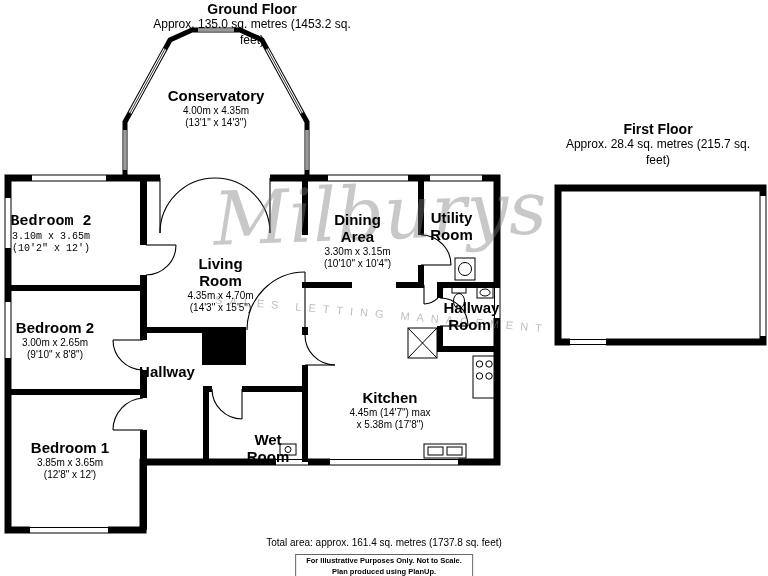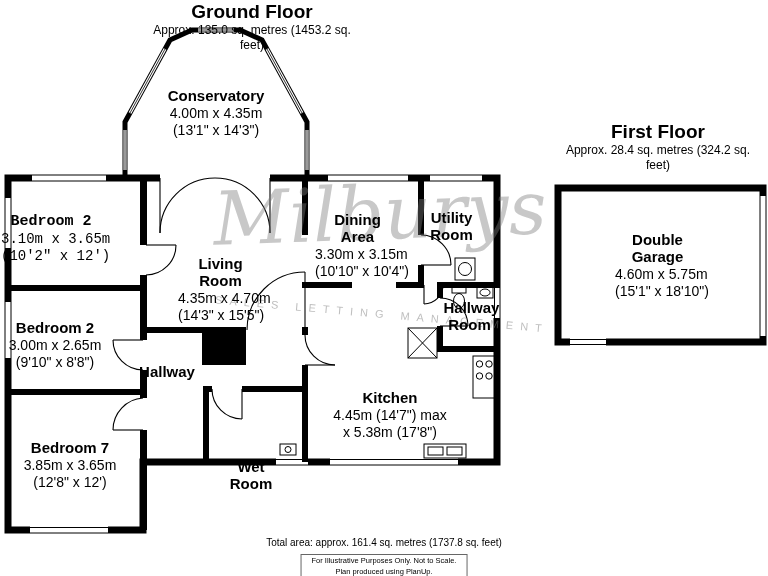--- a/index.html
+++ b/index.html
@@ -1,39 +1,39 @@
 <!DOCTYPE html>
 <html><head>
 <meta charset="utf-8">
 <style>
   html,body{margin:0;padding:0;background:#fff;}
   body{font-family:"Liberation Sans",sans-serif;color:#000;}
   .stage{position:relative;width:768px;height:576px;background:#fff;overflow:hidden;}
   .stage svg{position:absolute;left:0;top:0;}
 
   .floor-title{position:absolute;text-align:center;z-index:5;}
-  .ft-main{display:block;font-weight:bold;font-size:19px;line-height:1.1;}
+  .ft-main{display:block;font-weight:bold;font-size:14px;line-height:1.1;}
   .ft-sub{display:block;font-size:12px;line-height:1.3;}
 
   .room-label{position:absolute;text-align:center;z-index:5;}
   .rname{display:block;font-weight:bold;font-size:15px;line-height:1.12;}
   .rname.narrow{width:52px;margin:0 auto;}
-  .rdim{display:block;font-size:14px;line-height:1.25;white-space:nowrap;}
+  .rdim{display:block;font-size:10px;line-height:1.25;white-space:nowrap;}
 
   .watermark-brand{position:absolute;left:185px;top:176px;width:390px;text-align:center;
     font-family:"DejaVu Serif",serif;font-style:italic;font-size:74px;line-height:1;
     color:rgba(125,125,125,0.42);transform:rotate(-2deg);z-index:4;pointer-events:none;}
   .watermark-tagline{position:absolute;left:212px;top:308px;width:340px;text-align:center;
     font-size:11px;letter-spacing:7px;color:rgba(125,125,125,0.5);
     transform:rotate(5deg);z-index:4;pointer-events:none;}
 
   .total-area{position:absolute;left:0;right:0;top:537px;text-align:center;font-size:10px;z-index:5;}
   .disclaimer{position:absolute;left:50%;top:554px;transform:translateX(-50%);
     border:1px solid #666;padding:1px 10px;text-align:center;font-size:7.5px;line-height:1.45;z-index:5;}
-  .disclaimer span{display:block;white-space:nowrap;}
+  .disclaimer span{display:block;white-space:nowrap;font-weight:bold;}
 </style>
 </head>
 <body>
 
 <div class="stage">
 
   <svg width="768" height="576" viewBox="0 0 768 576">
 
     <g>
       <polygon points="125,178 125,122 170,40 192,30 240,30 262,40 307,122 307,178" fill="#ffffff" stroke="#000000" stroke-width="5"></polygon>
@@ -222,21 +222,21 @@
 
   <div class="watermark-brand">Milburys</div>
   <div class="watermark-tagline">SALES LETTING MANAGEMENT</div>
 
   <div class="floor-title" style="left:152px;top:2px;width:200px;">
     <span class="ft-main">Ground Floor</span>
     <span class="ft-sub">Approx. 135.0 sq. metres (1453.2 sq. feet)</span>
   </div>
   <div class="floor-title" style="left:558px;top:122px;width:200px;">
     <span class="ft-main">First Floor</span>
-    <span class="ft-sub">Approx. 28.4 sq. metres (324.2 sq. feet)</span>
+    <span class="ft-sub">Approx. 28.4 sq. metres (215.7 sq. feet)</span>
   </div>
 
   <div class="room-label" style="left:156px;top:88px;width:120px;">
     <span class="rname">Conservatory</span>
     <span class="rdim">4.00m x 4.35m</span>
     <span class="rdim">(13'1" x 14'3")</span>
   </div>
 
   <div class="room-label" style="left:1px;top:214px;width:100px;font-family:Liberation Mono, monospace;">
     <span class="rname">Bedroom 2</span>
@@ -244,21 +244,21 @@
     <span class="rdim">(10'2" x 12')</span>
   </div>
 
   <div class="room-label" style="left:7px;top:320px;width:96px;">
     <span class="rname">Bedroom 2</span>
     <span class="rdim">3.00m x 2.65m</span>
     <span class="rdim">(9'10" x 8'8")</span>
   </div>
 
   <div class="room-label" style="left:20px;top:440px;width:100px;">
-    <span class="rname">Bedroom 7</span>
+    <span class="rname">Bedroom 1</span>
     <span class="rdim">3.85m x 3.65m</span>
     <span class="rdim">(12'8" x 12')</span>
   </div>
 
   <div class="room-label" style="left:178px;top:228px;width:85px;margin-top:28px;">
     <span class="rname narrow">Living Room</span>
     <span class="rdim">4.35m x 4.70m</span>
     <span class="rdim">(14'3" x 15'5")</span>
   </div>
 
@@ -273,35 +273,30 @@
   </div>
 
   <div class="room-label" style="left:442px;top:300px;width:55px;">
     <span class="rname narrow">Hallway Room</span>
   </div>
 
   <div class="room-label" style="left:132px;top:364px;width:70px;">
     <span class="rname">Hallway</span>
   </div>
 
-  <div class="room-label" style="left:225px;top:432px;width:50px;margin-top:27px;">
+  <div class="room-label" style="left:242px;top:432px;width:50px;">
     <span class="rname narrow">Wet Room</span>
   </div>
 
   <div class="room-label" style="left:330px;top:390px;width:120px;">
     <span class="rname">Kitchen</span>
     <span class="rdim">4.45m (14'7") max</span>
     <span class="rdim">x 5.38m (17'8")</span>
   </div>
 
-  <div class="room-label" style="left:615px;top:232px;width:85px;">
-    <span class="rname narrow">Double Garage</span>
-    <span class="rdim">4.60m x 5.75m</span>
-    <span class="rdim">(15'1" x 18'10")</span>
-  </div>
 
   <div class="total-area">Total area: approx. 161.4 sq. metres (1737.8 sq. feet)</div>
   <div class="disclaimer">
     <span>For Illustrative Purposes Only. Not to Scale.</span>
     <span>Plan produced using PlanUp.</span>
   </div>
 
 </div>
 
 </body></html>

